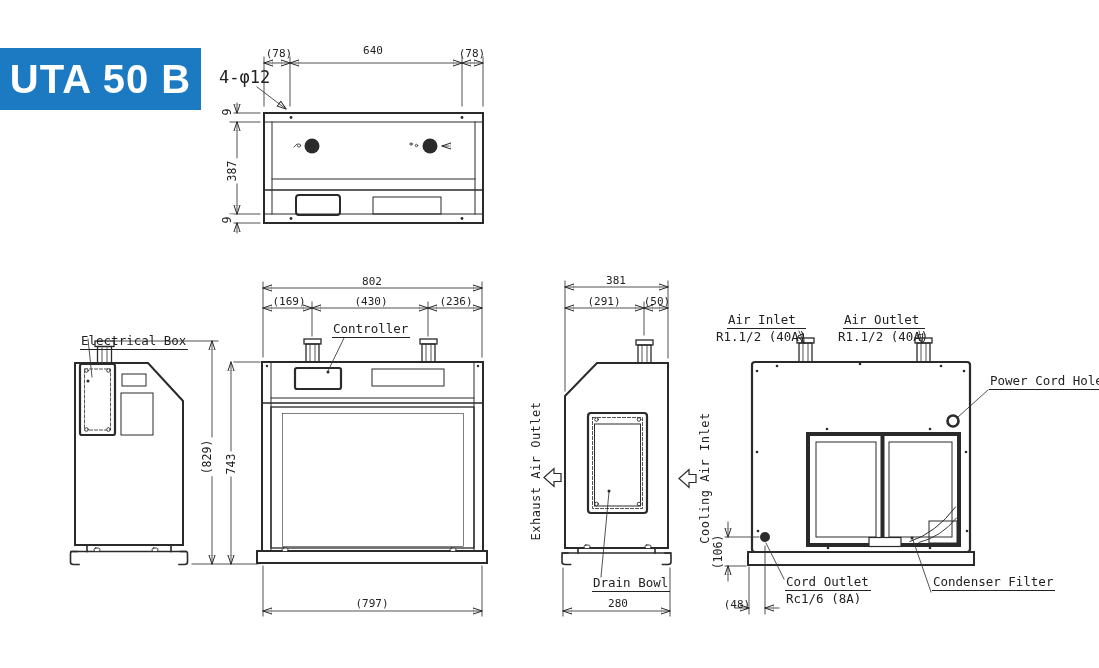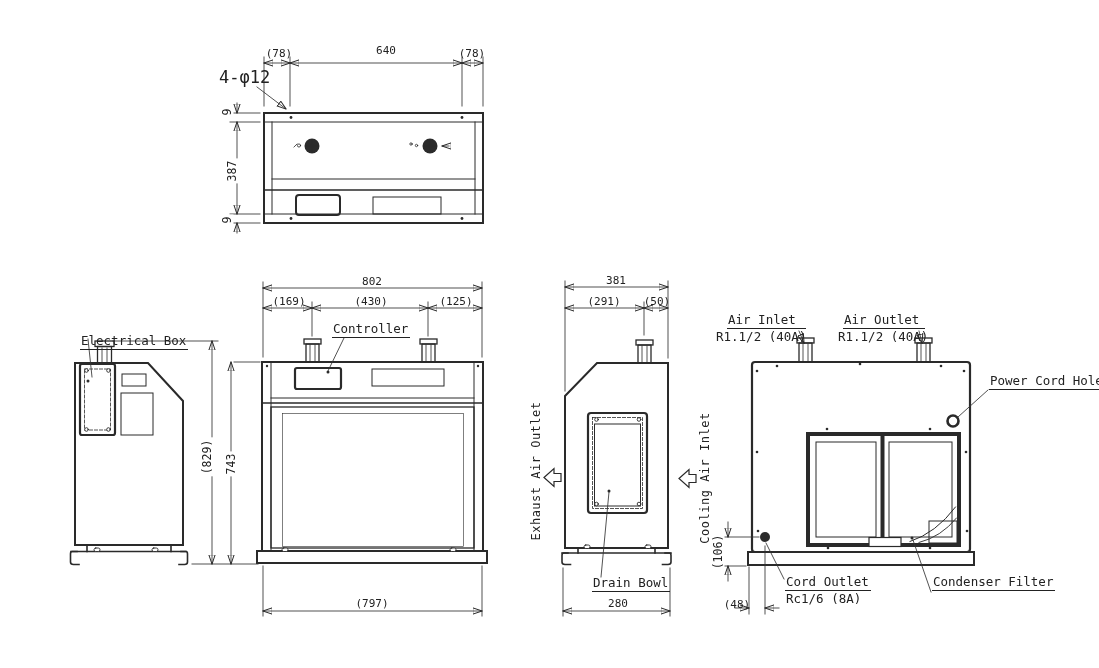--- a/index.html
+++ b/index.html
@@ -24,20 +24,23 @@
   .vdim{position:absolute;white-space:nowrap;font-size:11.5px;line-height:13px;
         transform:translate(-50%,-50%) rotate(-90deg);background:#fff;padding:0 2px;}
   .vlab{position:absolute;white-space:nowrap;font-size:12px;line-height:13px;
         transform:translate(-50%,-50%) rotate(-90deg);letter-spacing:0.5px;}
 </style>
 </head>
 <body>
 
 <div class="canvas">
 
+  <div class="banner">
+    <span>UTA 50 B</span>
+  </div>
 
   <svg width="1099" height="668" viewBox="0 0 1099 668">
     <defs>
       <marker id="mA" viewBox="0 0 10 8" markerWidth="10" markerHeight="8" refX="9.3" refY="4" orient="auto-start-reverse" markerUnits="userSpaceOnUse">
         <path d="M0.5,1 L9.5,4 L0.5,7 Z" fill="#2a2a2a" stroke="none"></path>
       </marker>
       <pattern id="gF" patternUnits="userSpaceOnUse" width="4.7" height="16.6">
         <rect x="1.1" y="1.4" width="2.5" height="13" fill="#6a6a6a" stroke="#2e2e2e" stroke-width="0.5"></rect>
       </pattern>
       <pattern id="gS" patternUnits="userSpaceOnUse" width="5.8" height="16.4">
@@ -270,33 +273,33 @@
       <line x1="728" y1="522" x2="728" y2="537" class="sx" marker-end="url(#mA)"></line>
       <line x1="728" y1="581" x2="728" y2="566" class="sx" marker-end="url(#mA)"></line>
       <line x1="765" y1="546" x2="765" y2="614" class="sx"></line>
       <line x1="749" y1="567" x2="749" y2="614" class="sx"></line>
       <line x1="735" y1="608" x2="749" y2="608" class="sx" marker-end="url(#mA)"></line>
       <line x1="779" y1="608" x2="765" y2="608" class="sx" marker-end="url(#mA)"></line>
     </g>
   </svg>
 
   <div class="dim" style="left:279px;top:47px">(78)</div>
-  <div class="dim" style="left:386px;top:44px">640</div>
+  <div class="dim" style="left:373px;top:44px">640</div>
   <div class="dim" style="left:472px;top:47px">(78)</div>
   <div class="dim-l" style="left:219px;top:71px">4-φ12</div>
   <div class="vdim" style="left:227px;top:112px">9</div>
   <div class="vdim" style="left:232px;top:171px">387</div>
   <div class="vdim" style="left:227px;top:220px">9</div>
 
   <div class="lab" style="left:80px;top:334px">Electrical Box</div>
 
   <div class="dim" style="left:372px;top:275px">802</div>
   <div class="dim" style="left:289px;top:295px">(169)</div>
   <div class="dim" style="left:371px;top:295px">(430)</div>
-  <div class="dim" style="left:456px;top:295px">(125)</div>
+  <div class="dim" style="left:456px;top:295px">(236)</div>
   <div class="lab" style="left:332px;top:322px">Controller</div>
   <div class="vdim" style="left:207px;top:457px">(829)</div>
   <div class="vdim" style="left:231px;top:464px">743</div>
   <div class="dim" style="left:372px;top:597px">(797)</div>
 
   <div class="dim" style="left:616px;top:274px">381</div>
   <div class="dim" style="left:604px;top:295px">(291)</div>
   <div class="dim" style="left:657px;top:295px">(50)</div>
   <div class="vlab" style="left:536px;top:471px">Exhaust Air Outlet</div>
   <div class="vlab" style="left:705px;top:478px">Cooling Air Inlet</div>

